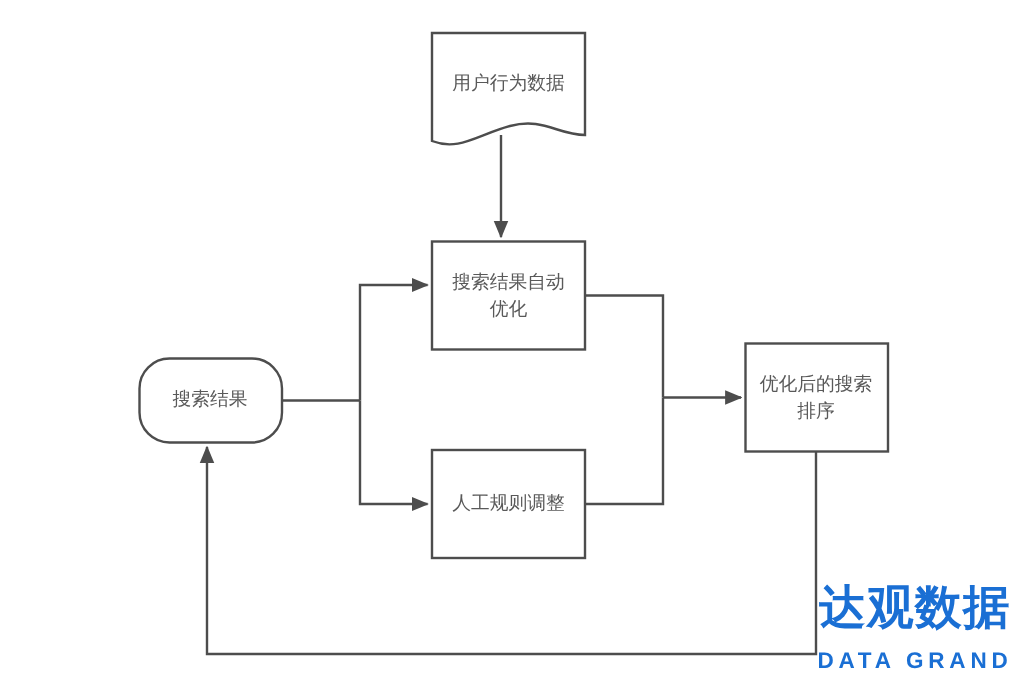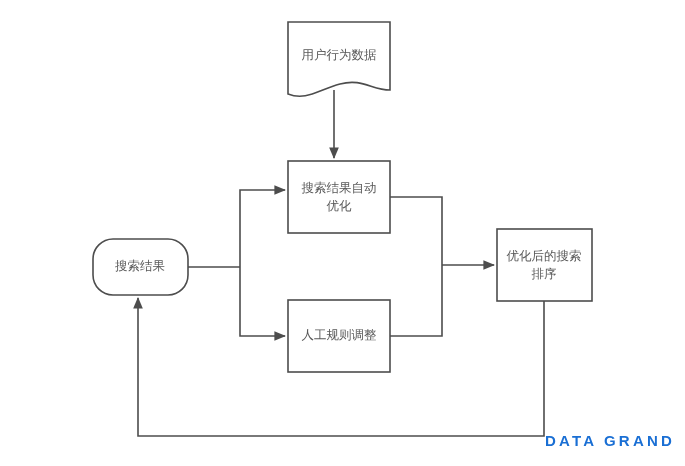--- a/index.html
+++ b/index.html
@@ -117,16 +117,17 @@
     </g>
 
     <g>
       <rect class="shape-stroke" x="497" y="229" width="95" height="72"></rect>
       <text class="node-text" x="544" y="257">优化后的搜索</text>
       <text class="node-text" x="544" y="275">排序</text>
     </g>
   </svg>
 
   <div class="logo">
+    <div class="logo-cn">达观数据</div>
     <div class="logo-en">DATA GRAND</div>
   </div>
 
 </div>
 
 </body></html>

